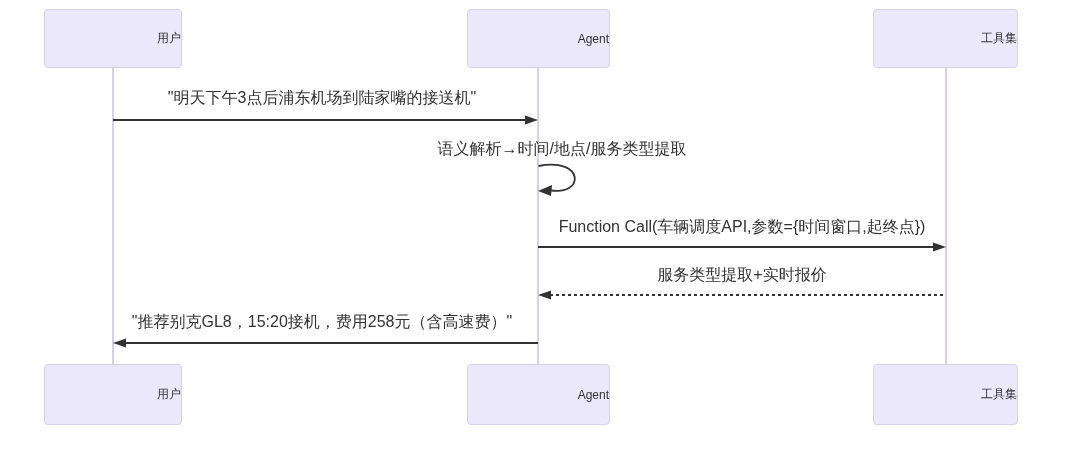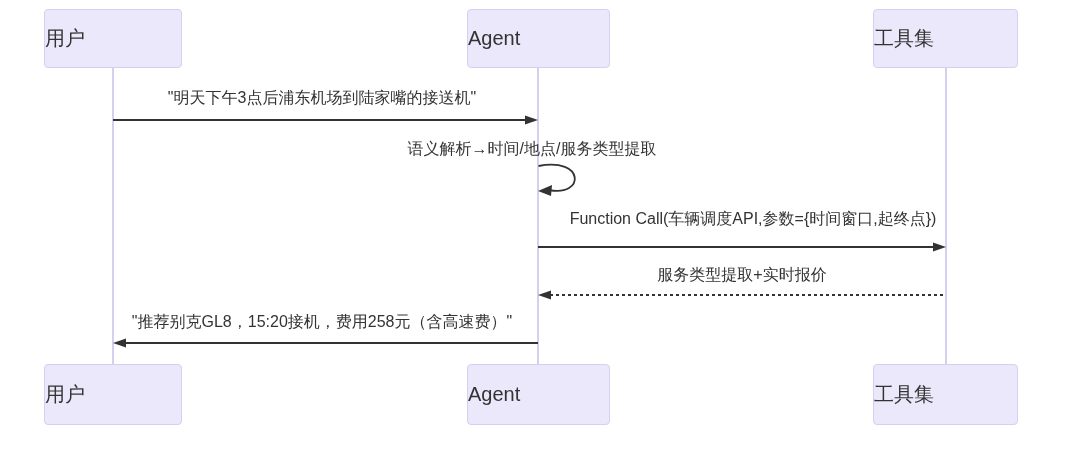--- a/index.html
+++ b/index.html
@@ -21,22 +21,22 @@
     top: 0;
     left: 0;
   }
   .actor-box {
     position: absolute;
     background: #eae8fa;
     border: 1px solid #d8cff0;
     border-radius: 4px;
     display: flex;
     align-items: center;
-    justify-content: flex-start;
-    font-size: 20px;
+    justify-content: flex-end;
+    font-size: 12px;
     color: #333333;
     box-sizing: border-box;
   }
   .msg-label {
     position: absolute;
     transform: translateX(-50%);
     white-space: nowrap;
     font-size: 16px;
     line-height: 19px;
     color: #333333;
@@ -84,18 +84,18 @@
     <span>用户</span>
   </div>
   <div class="actor-box" style="left:467px; top:364px; width:143px; height:61px;">
     <span>Agent</span>
   </div>
   <div class="actor-box" style="left:873px; top:364px; width:145px; height:61px;">
     <span>工具集</span>
   </div>
 
   <div class="msg-label" style="left:322px; top:88px;">"明天下午3点后浦东机场到陆家嘴的接送机"</div>
-  <div class="msg-label" style="left:532px; top:139px;text-align:right;">语义解析→时间/地点/服务类型提取</div>
-  <div class="msg-label" style="left:742px; top:209px;margin-left:11px;">Function Call(车辆调度API,参数={时间窗口,起终点})</div>
+  <div class="msg-label" style="left:562px; top:139px;text-align:right;">语义解析→时间/地点/服务类型提取</div>
+  <div class="msg-label" style="left:742px; top:217px;">Function Call(车辆调度API,参数={时间窗口,起终点})</div>
   <div class="msg-label" style="left:742px; top:265px;">服务类型提取+实时报价</div>
   <div class="msg-label" style="left:322px; top:312px;">"推荐别克GL8，15:20接机，费用258元（含高速费）"</div>
 
 </div>
 
 </body></html>

